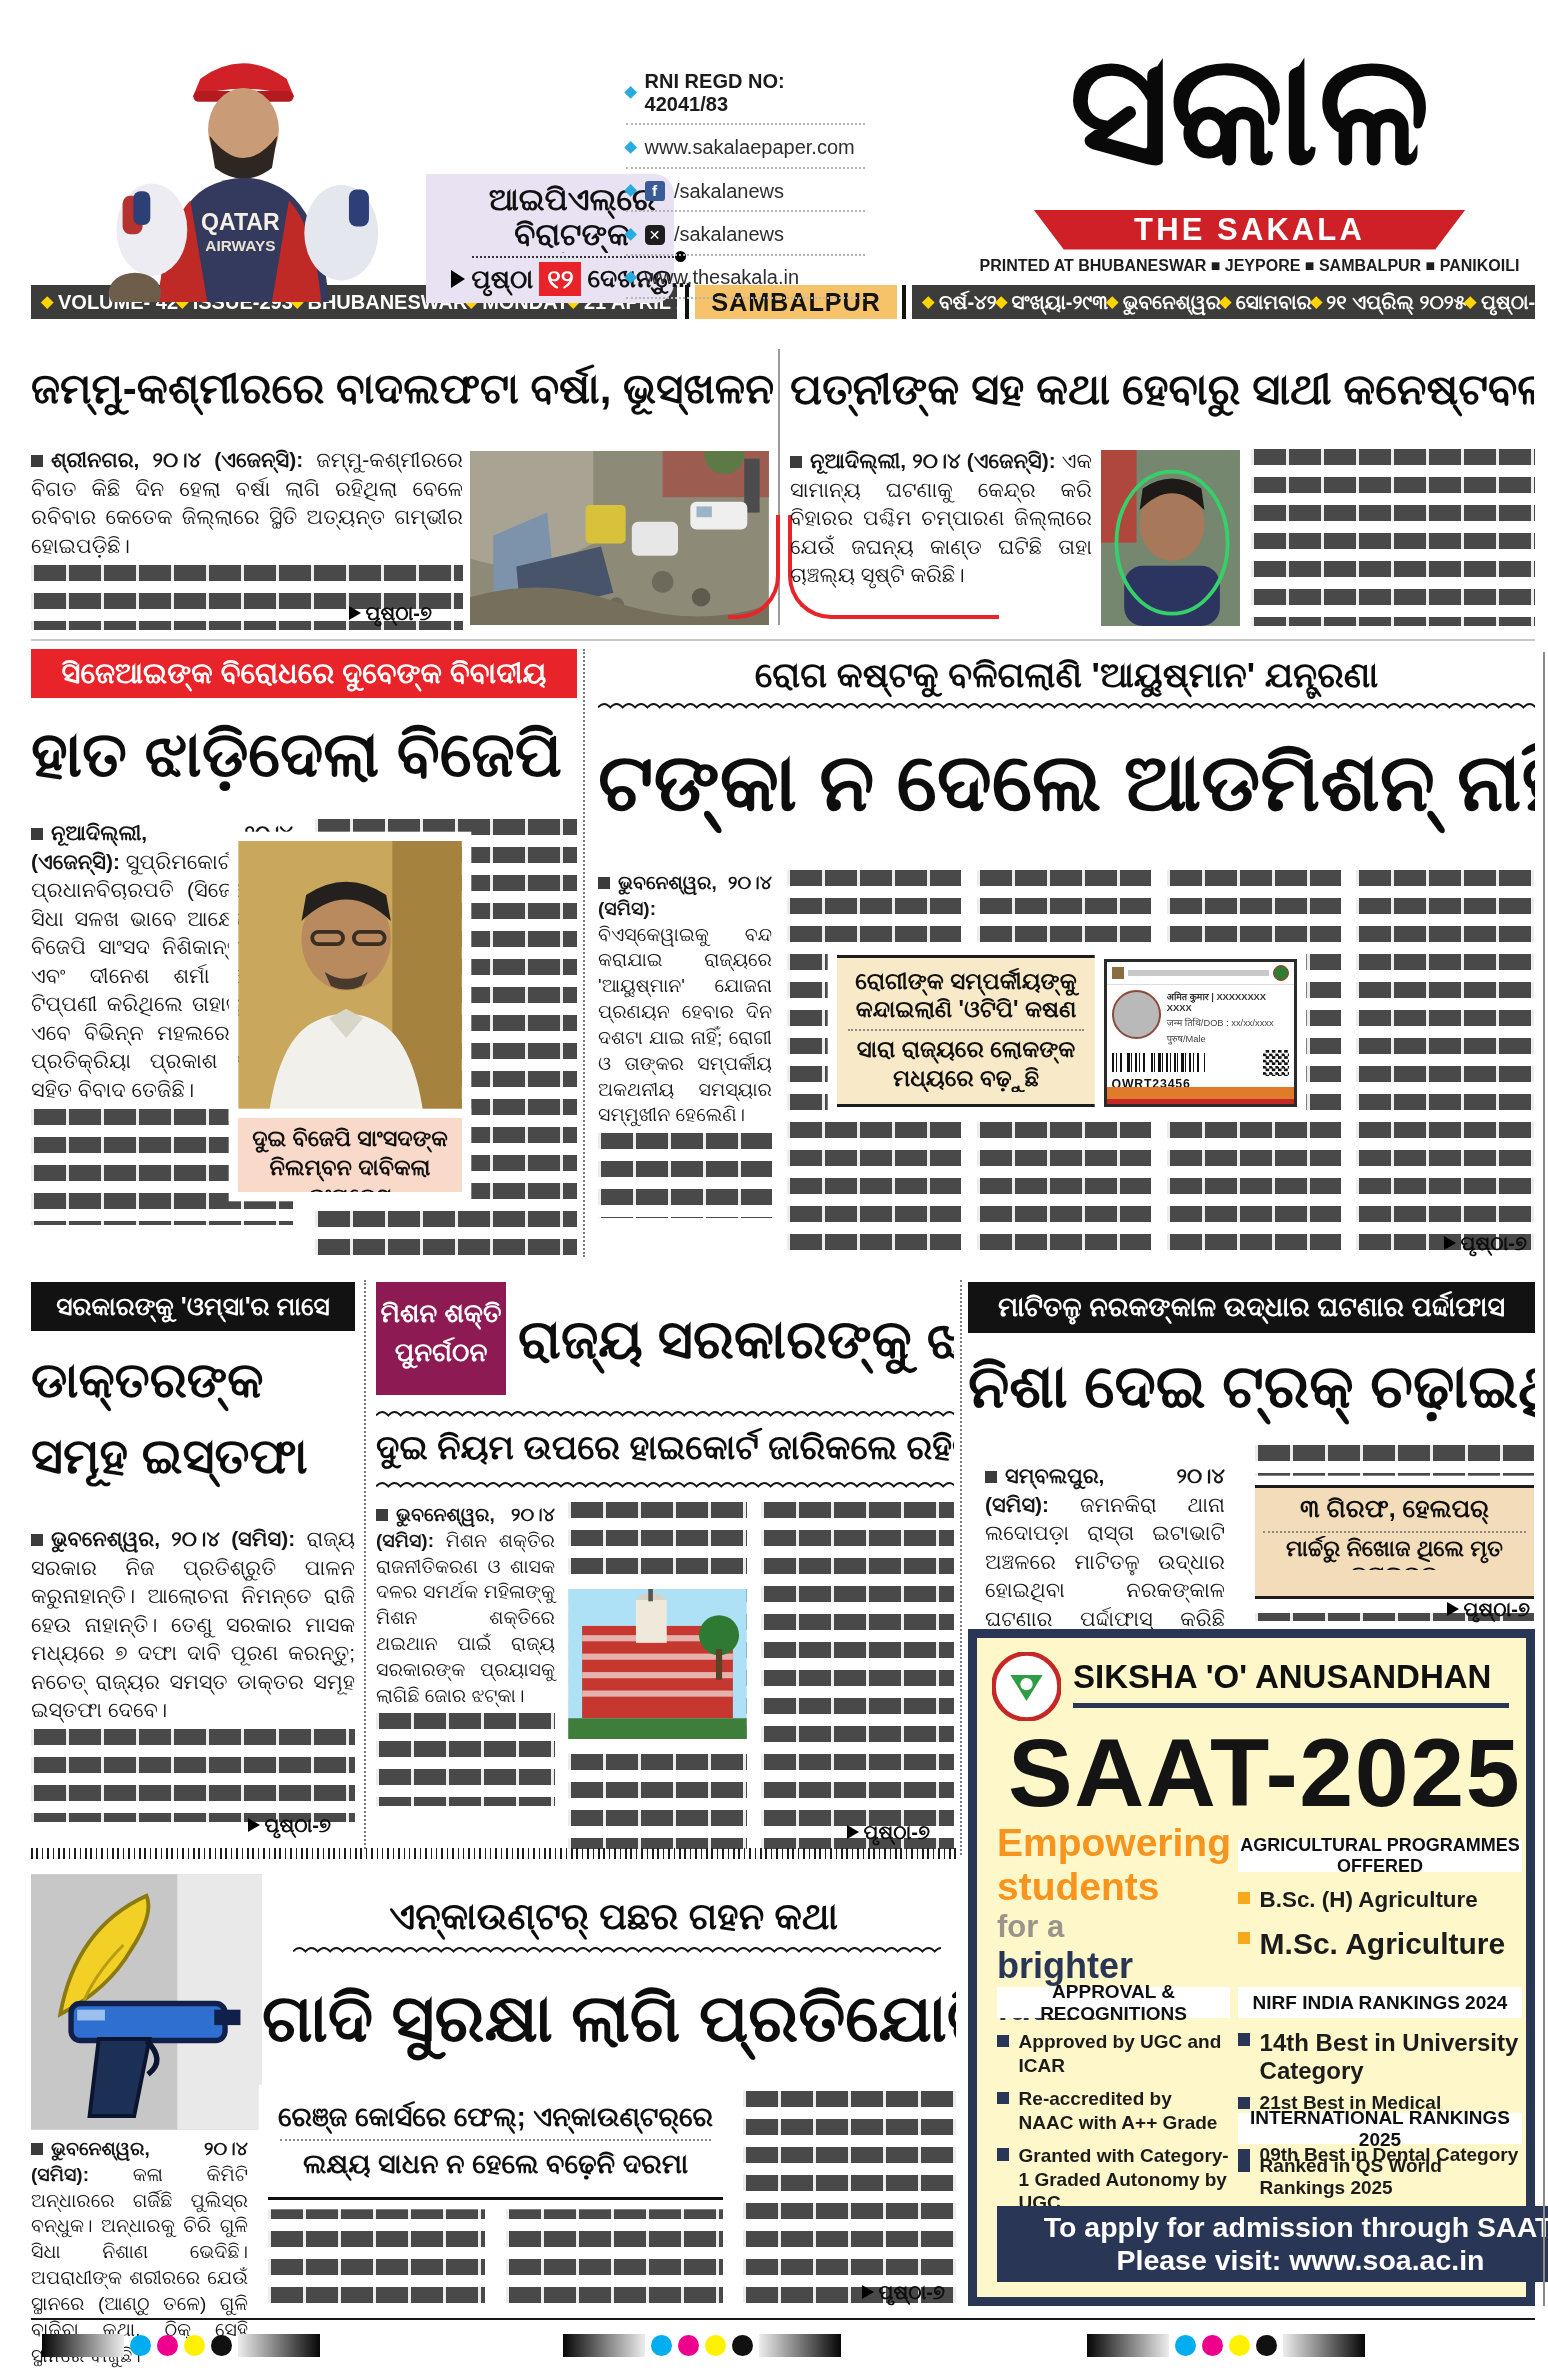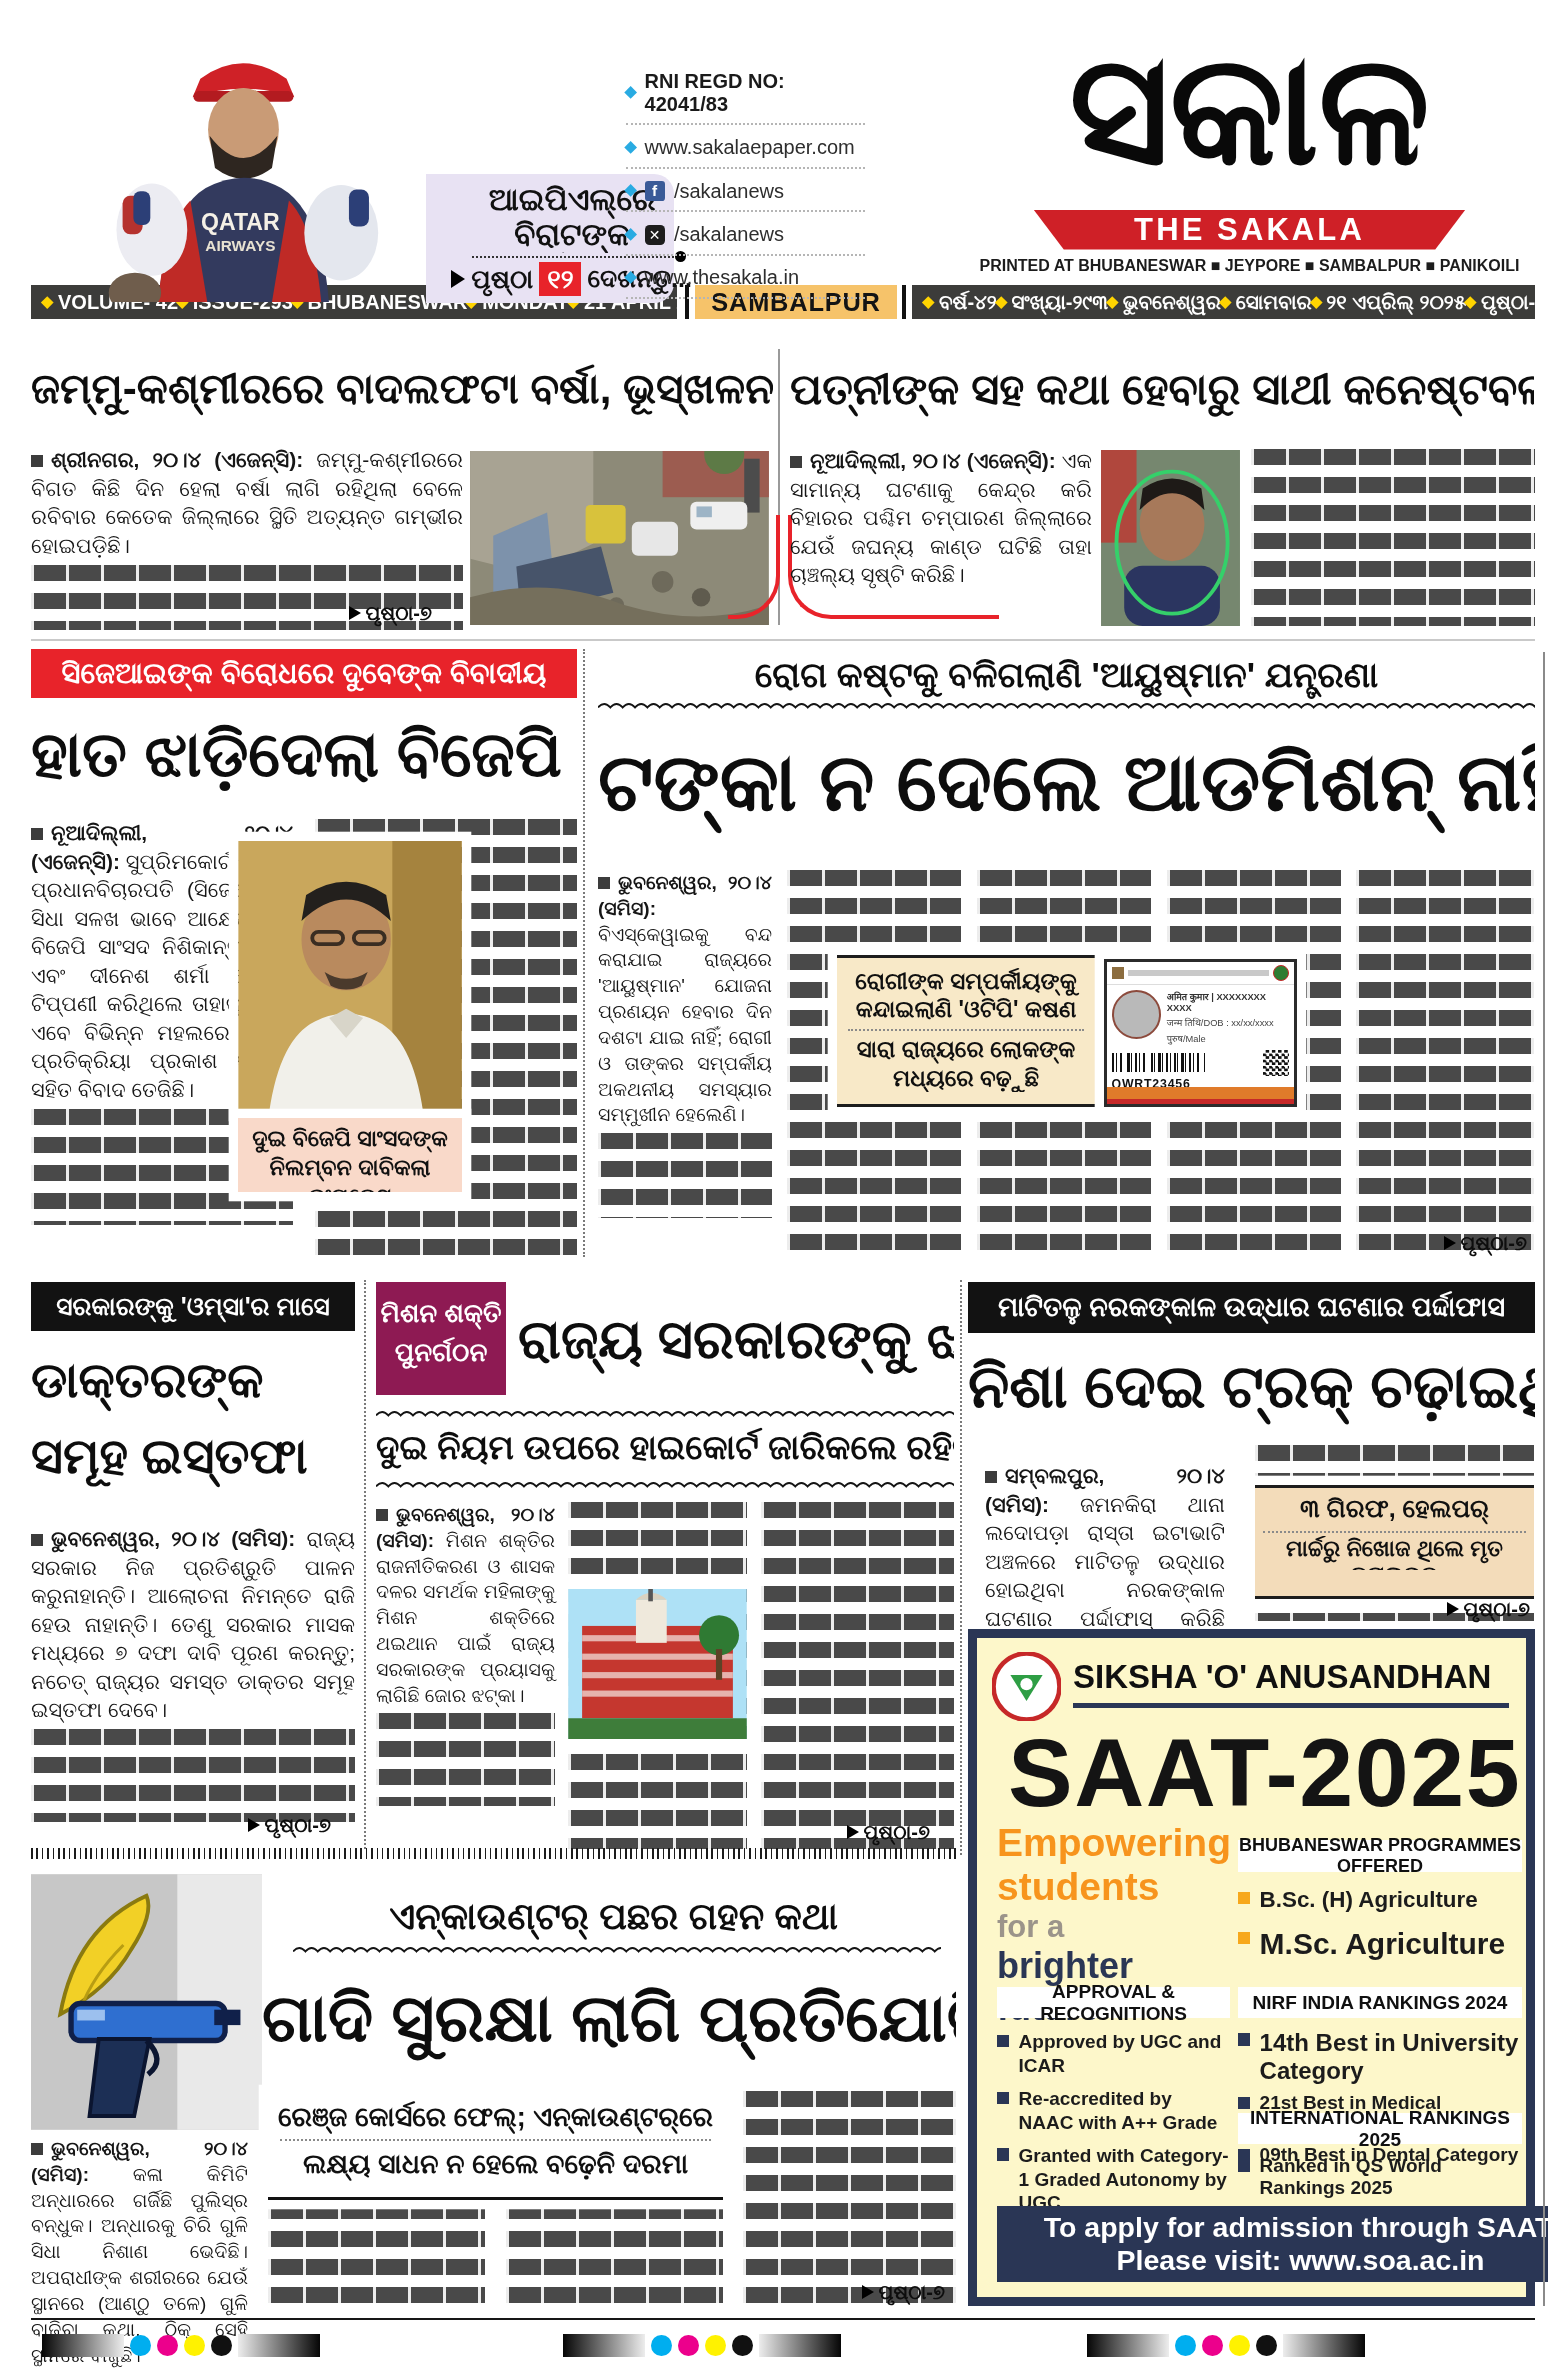--- a/index.html
+++ b/index.html
@@ -360,21 +360,21 @@
     <div class="a" style="left:96px;top:20px;width:455px;font-weight:800;font-size:33px;white-space:nowrap;overflow:hidden;color:#101010;">SIKSHA 'O' ANUSANDHAN</div>
     <div class="a" style="left:96px;top:65px;width:436px;height:5.4px;background:#2a3655;"></div>
     <div class="a" style="left:31px;top:79px;width:494px;font-weight:800;font-size:97px;letter-spacing:1.5px;text-align:center;color:#141414;white-space:nowrap;">SAAT-2025</div>
     <div class="a" style="left:20px;top:183px;width:231px;">
       <div style="font-weight:800;font-size:39px;color:#f7941d;">Empowering</div>
       <div style="font-weight:800;font-size:39px;color:#f7941d;">students</div>
       <div style="font-weight:600;font-size:31px;color:#9b948a;">for a</div>
       <div style="font-weight:800;font-size:36px;color:#2a3655;">brighter future</div>
     </div>
     <div class="a" style="left:261px;top:202px;width:284px;">
-      <div class="adh" style="height:32px;font-size:18px;">BHUBANESWAR PROGRAMMES OFFERED</div>
+      <div class="adh" style="height:32px;font-size:18px;">AGRICULTURAL PROGRAMMES OFFERED</div>
       <div class="adit" style="margin-top:15.4px;font-size:22.4px;">
         <span class="sq" style="background:#f7a81b;"></span>
         <span>B.Sc. (H) Agriculture</span>
       </div>
       <div class="adit" style="margin-top:14px;font-size:30px;">
         <span class="sq" style="background:#f7a81b;"></span>
         <span>M.Sc. Agriculture</span>
       </div>
     </div>
     <div class="a" style="left:20px;top:349px;width:233px;">

